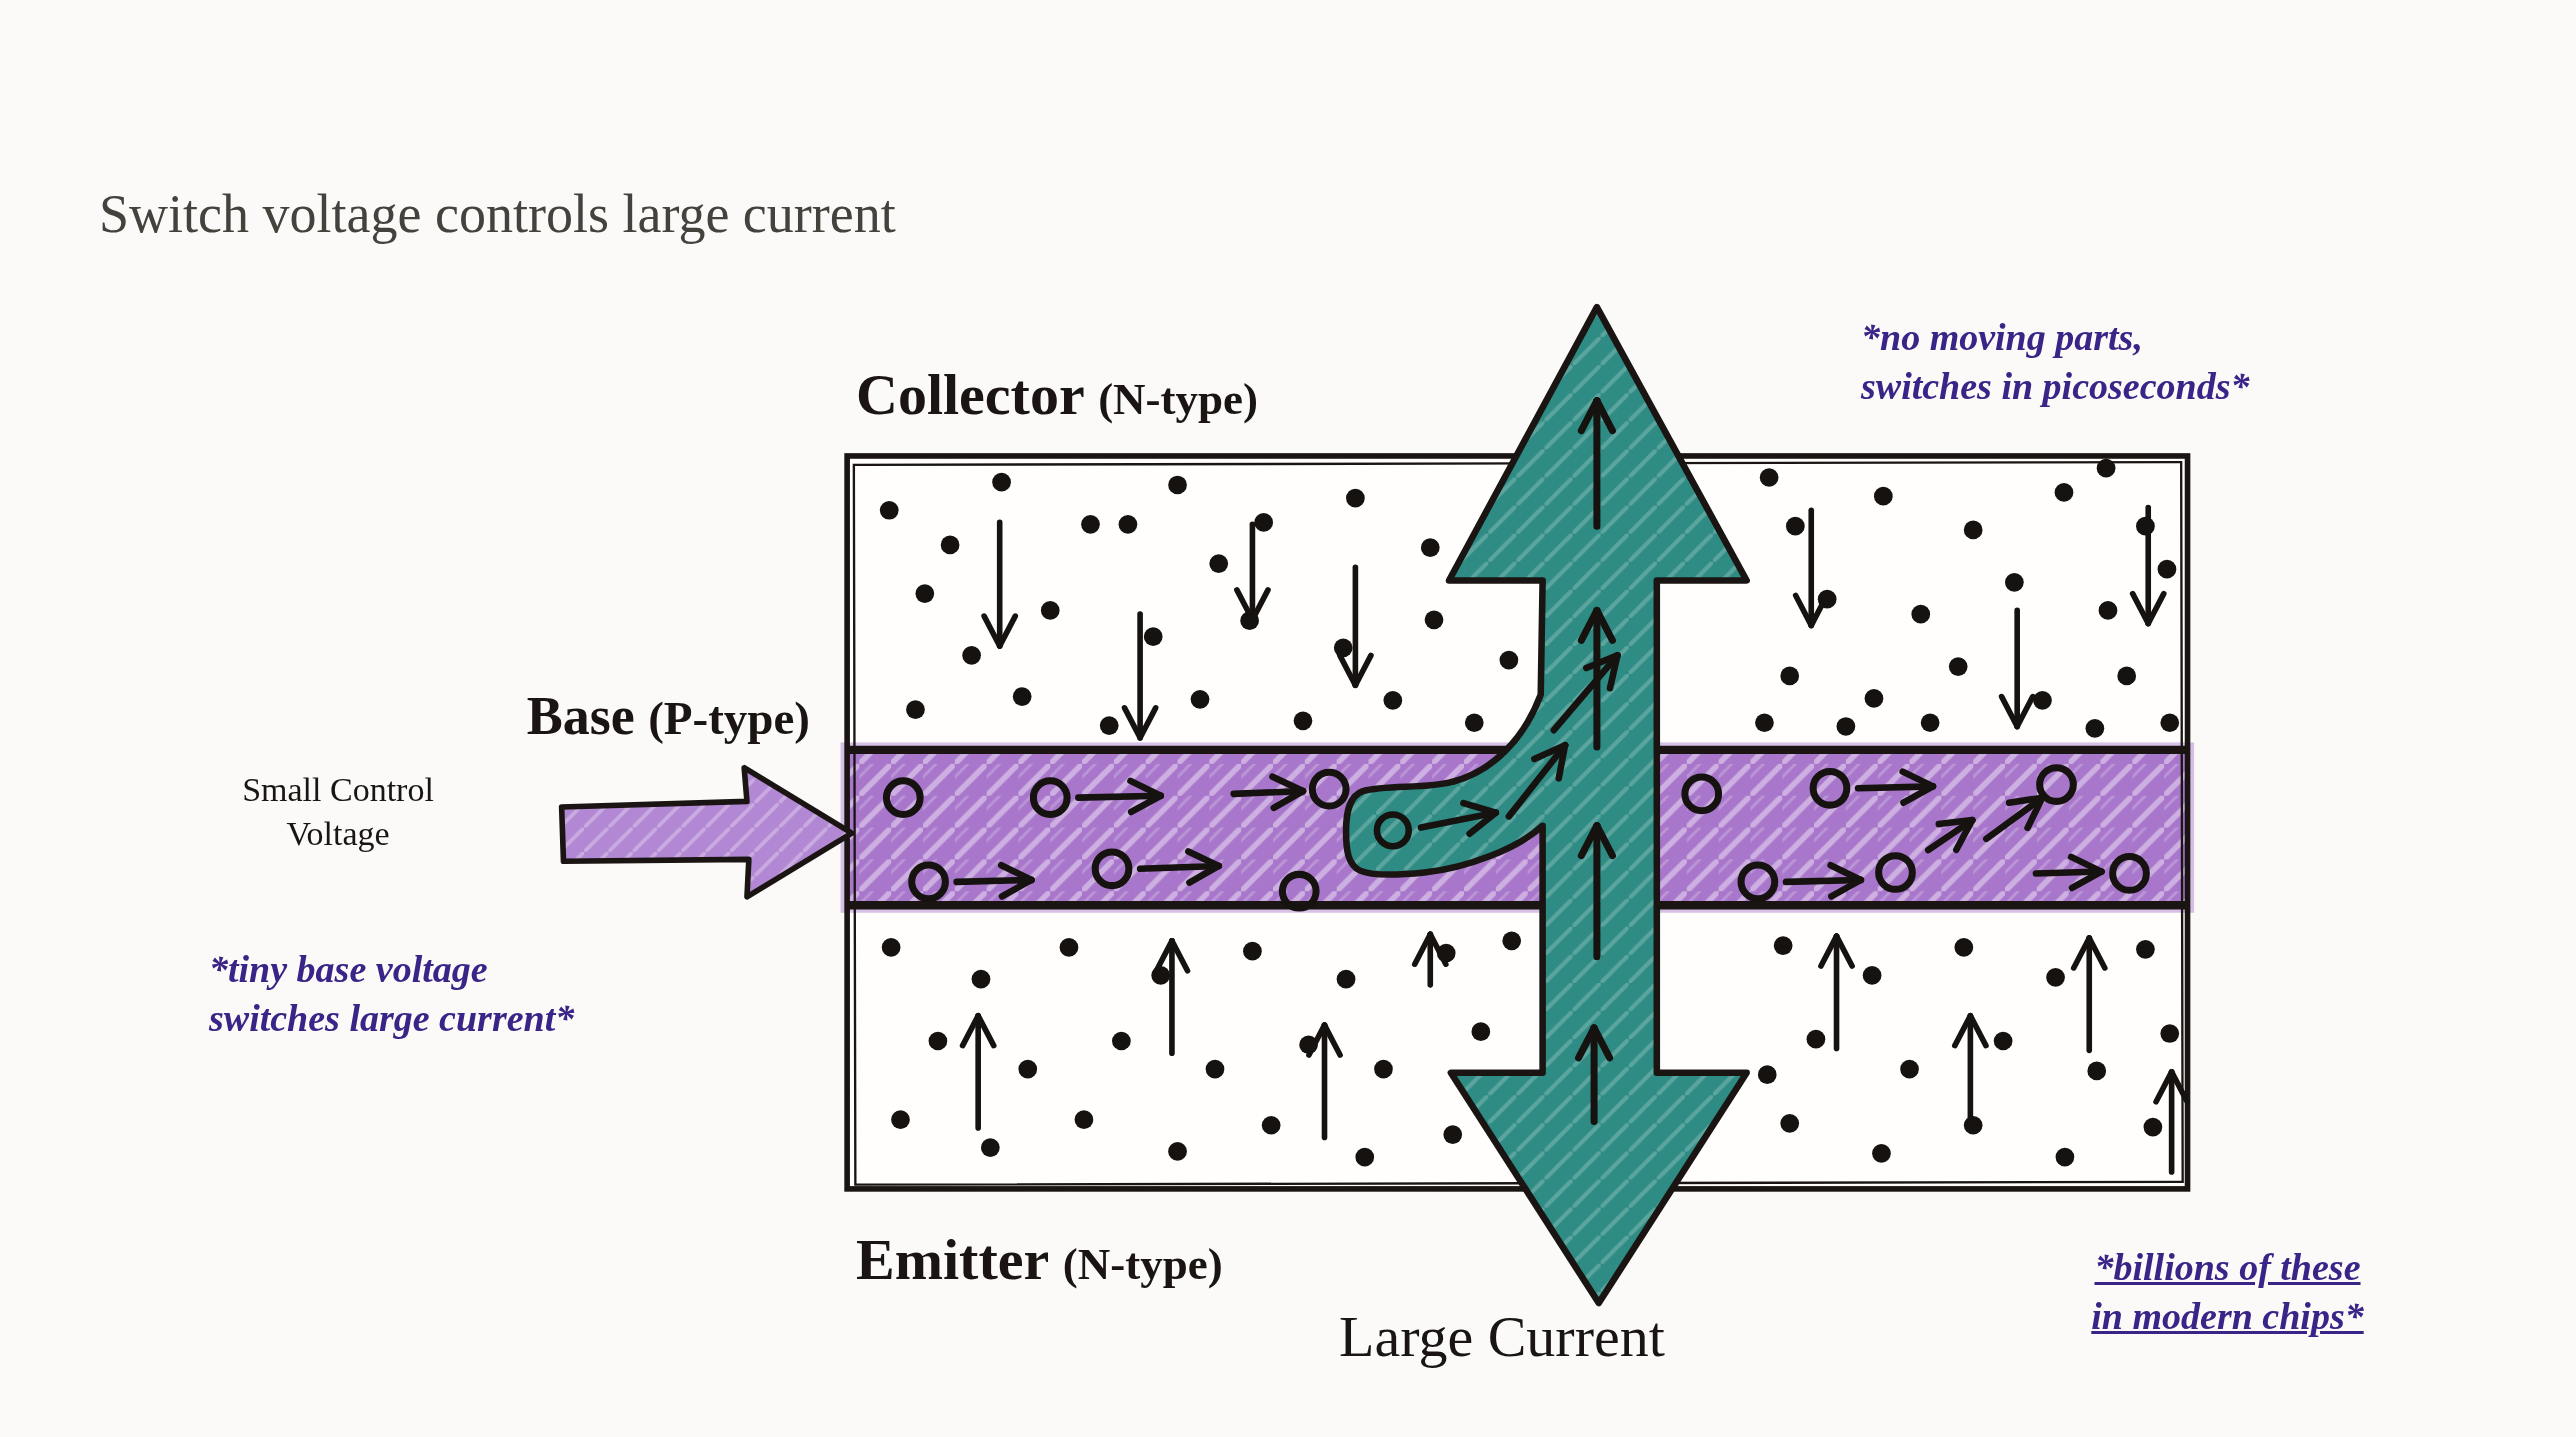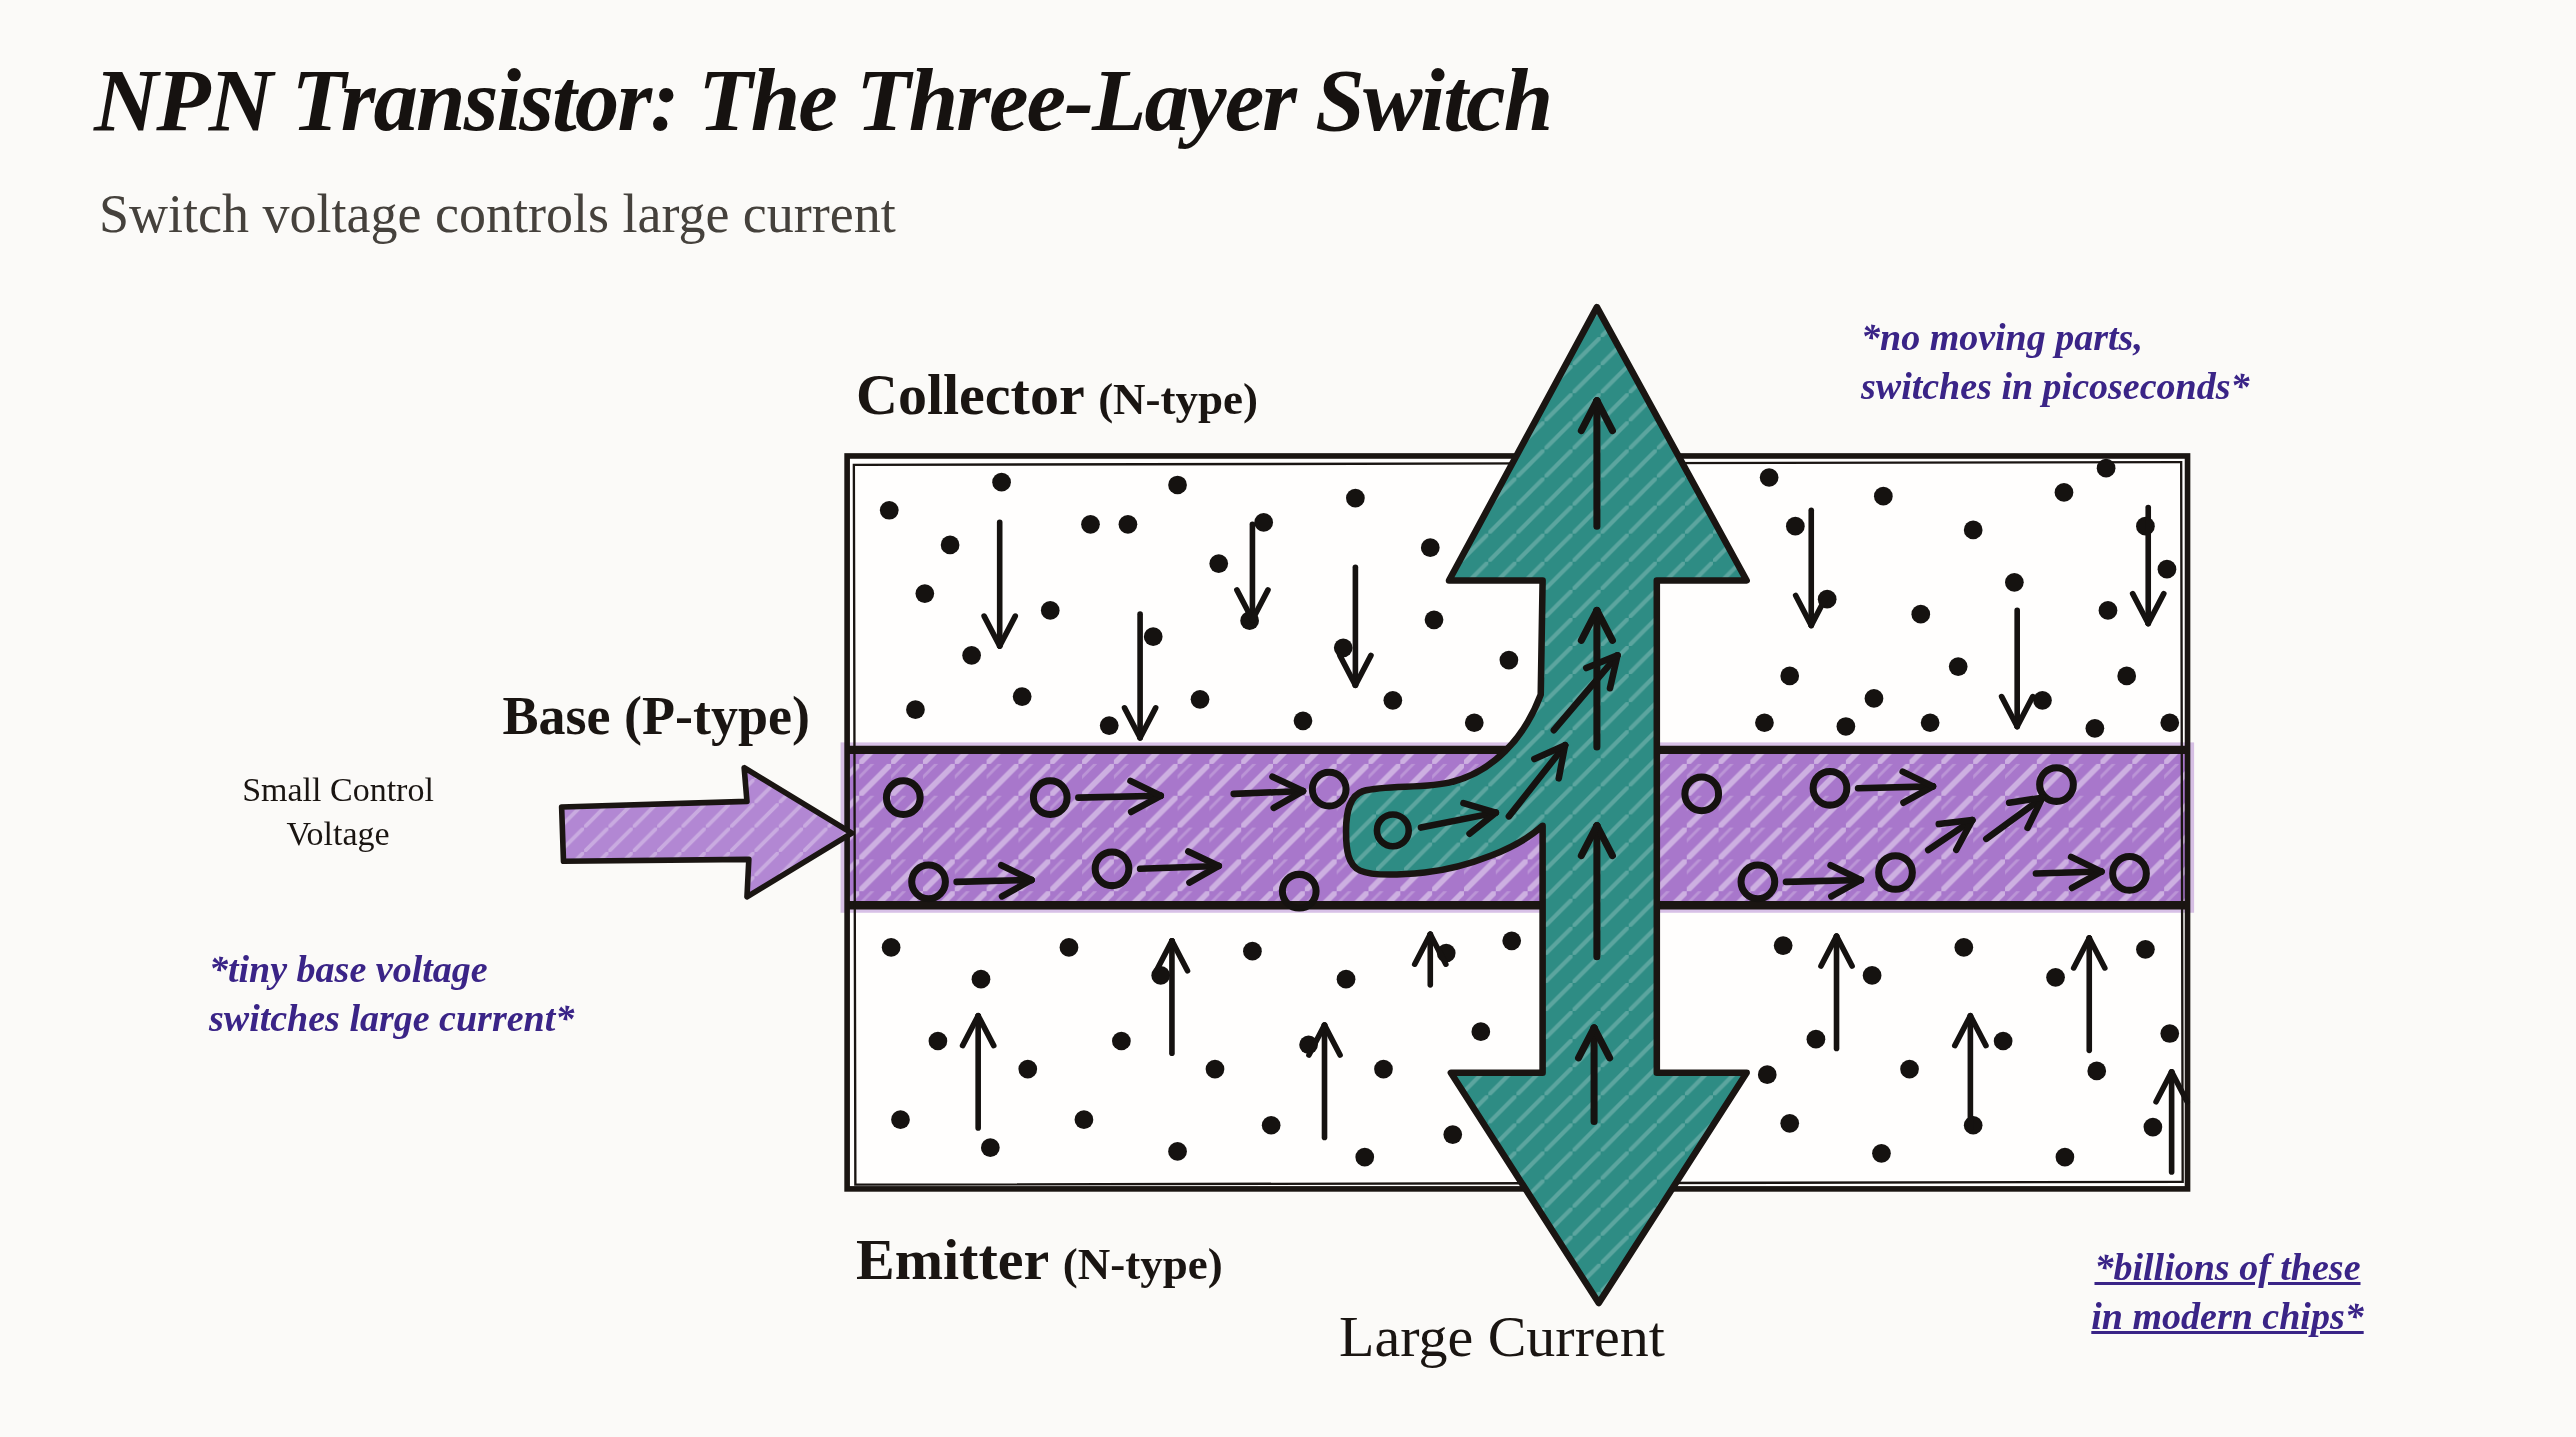--- a/index.html
+++ b/index.html
@@ -12,21 +12,21 @@
   .txt{position:absolute;z-index:2;white-space:nowrap;color:var(--ink);}
   .title{
     left:94px;top:49px;font-size:89px;font-style:italic;font-weight:700;
     color:var(--title);letter-spacing:-1.9px;
   }
   .subtitle{left:99px;top:183px;font-size:54px;color:var(--subtitle);}
   .layer-label{font-size:58px;font-weight:bold;}
   .layer-label .ltype{font-size:45px;}
   .collector-label{left:856px;top:361px;}
   .base-label{left:309px;width:501px;top:685px;text-align:right;font-size:54px;}
-  .base-label .ltype{font-size:54px;}
+  .base-label .ltype{font-size:47px;}
   .emitter-label{left:856px;top:1226px;}
   .control-label{left:131px;width:414px;top:768px;text-align:center;font-size:34px;line-height:1.28;}
   .large-current-label{left:1339px;width:524px;top:1303px;font-size:58px;}
   .note{font-style:italic;font-weight:700;color:var(--note);font-size:38px;line-height:1.3;}
   .note span{display:block;}
   .note-top-right{left:1861px;top:313px;text-align:left;}
   .note-left{left:209px;width:683px;top:945px;}
   .note-bottom-right{left:1975px;width:505px;top:1243px;text-align:center;text-decoration:underline;}
   .box-fill{fill:var(--paper);}
   .box-stroke{fill:none;stroke:var(--ink);stroke-width:6;}
@@ -350,21 +350,20 @@
         <circle cx="1488" cy="887" r="17" fill="none" stroke="#151210" stroke-width="7"></circle>
       </g>
 
     <g>
       <use href="#ctrlPath" class="ctrl-fill"></use>
       <use href="#ctrlPath" class="ctrl-hatch"></use>
       <use href="#ctrlPath" class="ctrl-stroke"></use>
     </g>
   </svg>
 
-  <div class="txt title">NPN Transistor: The Three-Layer Switch</div>
   <div class="txt subtitle">Switch voltage controls large current</div>
 
   <div class="txt layer-label collector-label">
     <span>Collector</span>
     <span class="ltype">(N-type)</span>
   </div>
 
   <div class="txt layer-label base-label">
     <span>Base</span>
     <span class="ltype">(P-type)</span>

